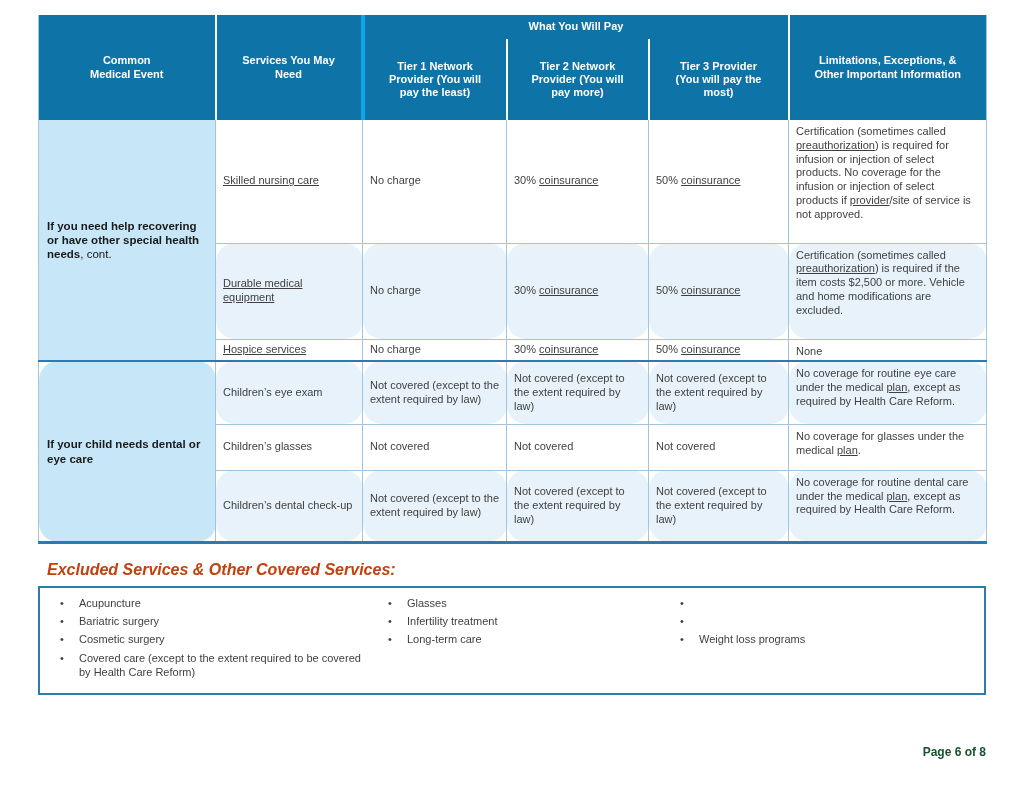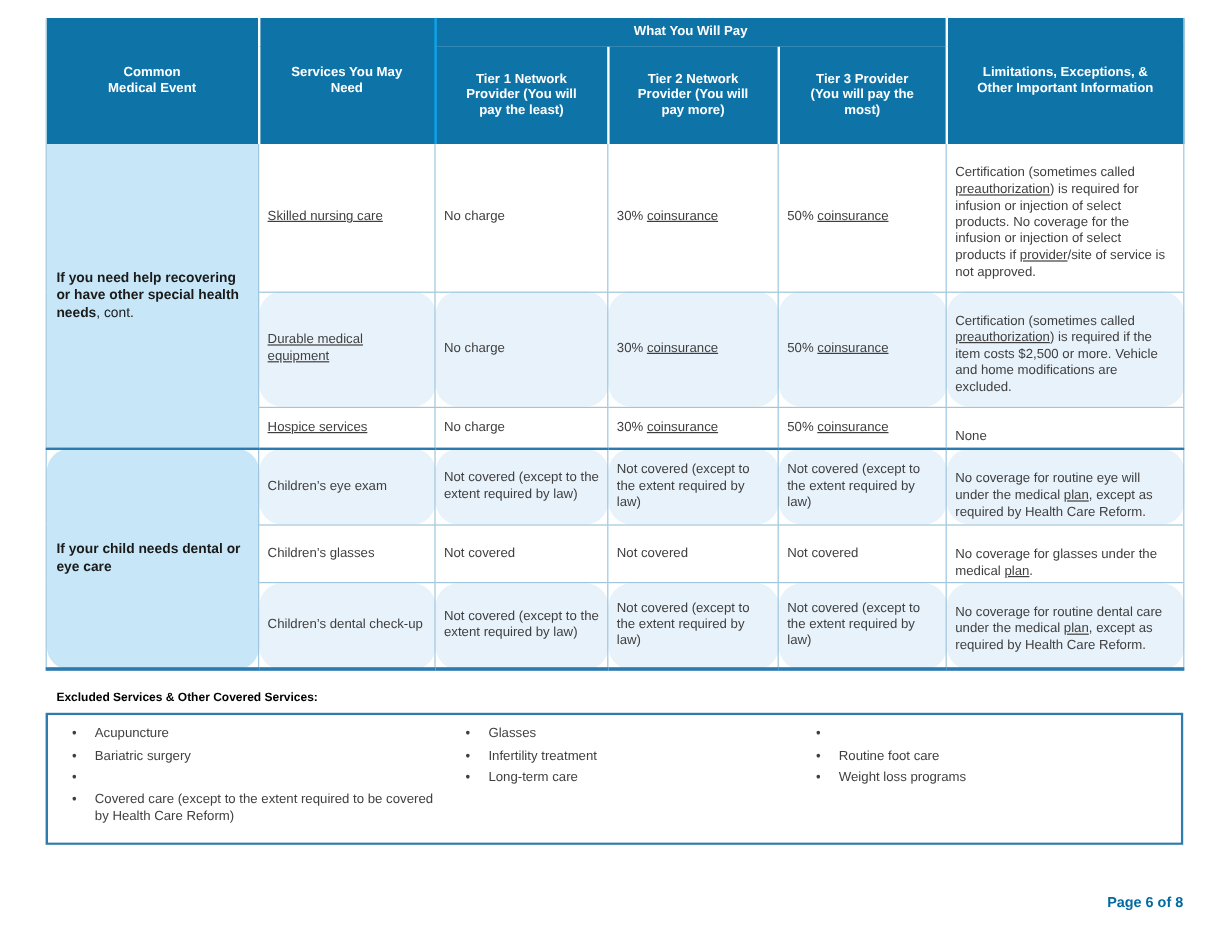--- a/index.html
+++ b/index.html
@@ -4,50 +4,50 @@
 <style>
   html,body{margin:0;padding:0;background:#fff;}
   body{width:1024px;height:791px;font-family:"Liberation Sans",sans-serif;color:#3f3f3f;position:relative;}
   .content{position:absolute;left:38px;top:15px;width:948px;}
   table.benefits{border-collapse:collapse;width:948px;table-layout:fixed;
     border-left:1px solid #9fc6de;border-right:1px solid #9fc6de;}
   
   thead th{background:#0e73a7;color:#fff;font-weight:bold;font-size:11px;line-height:1.2;
     text-align:center;vertical-align:middle;padding:2px 4px;}
   th.h-event{border-right:2px solid #fff;}
-  th.h-services{border-right:2px solid #0ea5e9;}
+  th.h-services{border-right:4px solid #0ea5e9;}
   th.h-wywp{border-right:2px solid #fff;height:20px;vertical-align:middle;}
   th.h-tier1,th.h-tier2,th.h-tier3{border-right:2px solid #fff;height:77px;}
   th .hwrap{margin:0 auto;}
   .w80{max-width:80px;} .w100{max-width:100px;} .w95{max-width:95px;} .w105{max-width:105px;} .w160{max-width:160px;}
   
   td{font-size:11px;line-height:1.25;vertical-align:middle;padding:2px 7px;
     border-right:1px solid #9fc6de;border-bottom:1px solid #9fc6de;background:#fff;}
-  td.limits{vertical-align:top;padding-top:18px;border-right:none;}
+  td.limits{vertical-align:top;padding-top:5px;border-right:none;}
   td.event{background:#c7e7f8;font-size:11.5px;vertical-align:middle;padding:2px 6px 2px 8px;color:#1a1a1a;}
   tr.stripe td{background:#e8f2fa;border-radius:19px;}
   tr.stripe td.event, tr td.event{background:#c7e7f8;}
   tr.h123{height:123px;} tr.h96{height:96px;} tr.h18{height:18px;}
   tr.h63{height:63px;} tr.h46{height:46px;} tr.h72{height:72px;}
   td.sec-end{border-bottom:2px solid #2b7ab0;}
   td.tbl-end{border-bottom:3px solid #2b7ab0;}
   .u{text-decoration:underline;}
   .b{font-weight:bold;}
   
-  .excluded-heading{margin:17px 0 7px 9px;font-size:10px;font-weight:bold;color:#000000;}
+  .excluded-heading{margin:17px 0 7px 9px;font-size:16px;font-weight:bold;color:#c2410c;font-style:italic;}
   .excluded-box{border:2px solid #2e7cad;}
   .excluded-box-header{background:#e9f4fc;border-bottom:2px solid #2e7cad;padding:4px 8px;
     font-size:11.5px;font-weight:bold;color:#111;line-height:1.3;}
   .excluded-box-body{display:flex;background:#fff;padding:8px 4px 14px 2px;}
   .excl-col{display:flex;flex-direction:column;gap:4px;}
   .excl-col.c1{flex:0 0 328px;} .excl-col.c2{flex:0 0 292px;} .excl-col.c3{flex:0 0 318px;}
   .excl-item{display:flex;font-size:11px;line-height:1.3;color:#3f3f3f;}
   .excl-item .bullet{flex:0 0 37px;padding-left:18px;box-sizing:border-box;font-size:11px;}
   .excl-item .itext{flex:1;padding-right:6px;}
-  .page-footer{position:absolute;right:38px;top:745px;font-size:12px;font-weight:bold;color:#0369a1;}
+  .page-footer{position:absolute;right:38px;top:745px;font-size:12px;font-weight:bold;color:#14532d;}
 </style>
 </head>
 <body>
 
 <div class="content">
 
   <table class="benefits">
     <colgroup>
       <col style="width:177px">
         <col style="width:147px">
@@ -107,21 +107,21 @@
         <td class="sec-end"><span>50% </span><span class="u">coinsurance</span></td>
         <td class="limits sec-end"><span>None</span></td>
       </tr>
 
       <tr class="h63 stripe">
         <td rowspan="3" class="event tbl-end"><span class="b">If your child needs dental or eye care</span></td>
         <td><span>Children’s eye exam</span></td>
         <td><span>Not covered (except to the extent required by law)</span></td>
         <td><span>Not covered (except to the extent required by law)</span></td>
         <td><span>Not covered (except to the extent required by law)</span></td>
-        <td class="limits"><span>No coverage for routine eye will under the medical </span><span class="u">plan</span><span>, except as required by Health Care Reform.</span></td>
+        <td class="limits"><span>No coverage for routine eye care under the medical </span><span class="u">plan</span><span>, except as required by Health Care Reform.</span></td>
       </tr>
       <tr class="h46">
         <td><span>Children’s glasses</span></td>
         <td><span>Not covered</span></td>
         <td><span>Not covered</span></td>
         <td><span>Not covered</span></td>
         <td class="limits"><span>No coverage for glasses under the medical </span><span class="u">plan</span><span>.</span></td>
       </tr>
       <tr class="h72 stripe">
         <td class="tbl-end"><span>Children’s dental check-up</span></td>
@@ -141,20 +141,21 @@
         <div class="excl-item">
           <span class="bullet">•</span>
           <span class="itext">Acupuncture</span>
         </div>
         <div class="excl-item">
           <span class="bullet">•</span>
           <span class="itext">Bariatric surgery</span>
         </div>
         <div class="excl-item">
           <span class="bullet">•</span>
+          <span class="itext">Cosmetic surgery</span>
         </div>
         <div class="excl-item">
           <span class="bullet">•</span>
           <span class="itext">Covered care (except to the extent required to be covered by Health Care Reform)</span>
         </div>
       </div>
       <div class="excl-col c2">
         <div class="excl-item">
           <span class="bullet">•</span>
           <span class="itext">Glasses</span>
@@ -167,21 +168,20 @@
           <span class="bullet">•</span>
           <span class="itext">Long-term care</span>
         </div>
       </div>
       <div class="excl-col c3">
         <div class="excl-item">
           <span class="bullet">•</span>
         </div>
         <div class="excl-item">
           <span class="bullet">•</span>
-          <span class="itext">Routine foot care</span>
         </div>
         <div class="excl-item">
           <span class="bullet">•</span>
           <span class="itext">Weight loss programs</span>
         </div>
       </div>
     </div>
   </div>
 
 </div>

